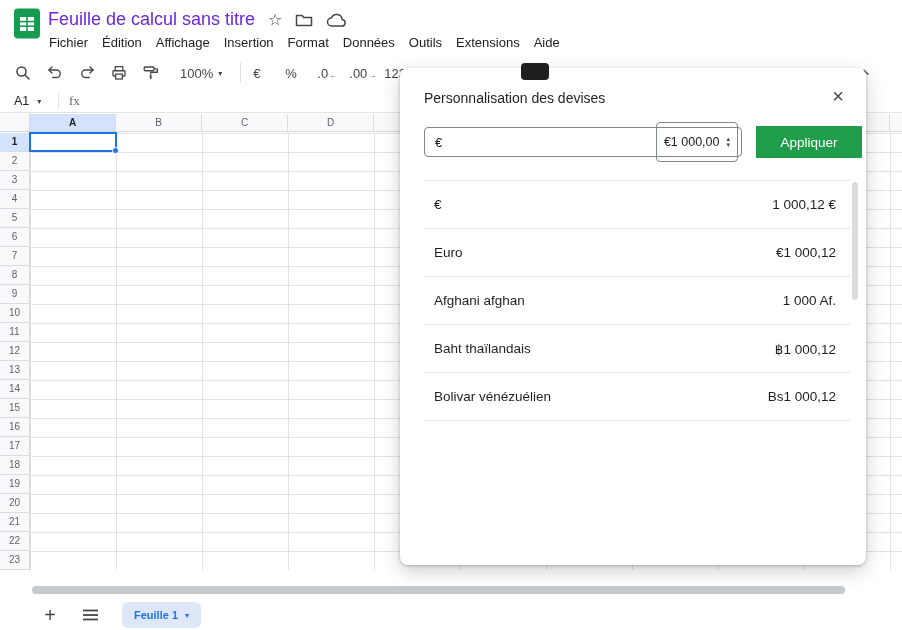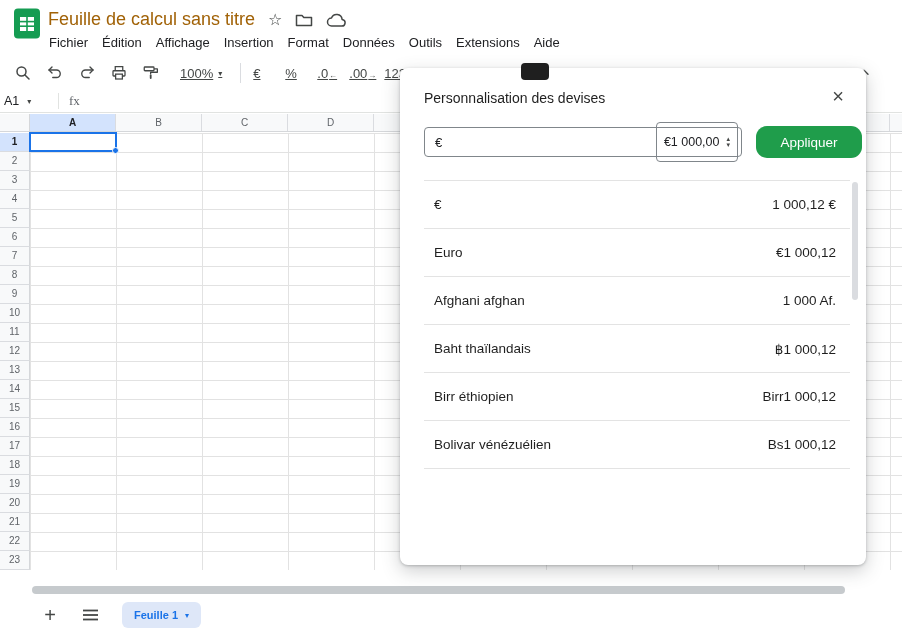--- a/index.html
+++ b/index.html
@@ -1,39 +1,39 @@
 <!DOCTYPE html>
 <html style="--accent: #1a73e8; --green: #1f9d4b; --logo-green: #159c52; --sel-bg: #d3e3fd;"><head>
 <meta charset="utf-8">
 <style>
   *{margin:0;padding:0;box-sizing:border-box;}
   html,body{width:902px;height:630px;}
   body{font-family:"Liberation Sans","DejaVu Sans",sans-serif;background:#fff;overflow:hidden;position:relative;color:#202124;}
 
   
   .logo{position:absolute;left:13px;top:8px;}
-  .doc-title{position:absolute;left:48px;top:9px;font-size:18px;color:#a16207;white-space:nowrap;}
+  .doc-title{position:absolute;left:48px;top:9px;font-size:18px;color:#6d28d9;white-space:nowrap;}
   .title-icons{position:absolute;left:268px;top:10px;display:flex;gap:13px;align-items:center;color:#444746;}
   .title-icons .glyph{font-size:16px;line-height:20px;}
   .menubar{position:absolute;left:42px;top:31px;display:flex;font-size:13px;color:#202124;}
   .menubar span{padding:4px 7px;border-radius:4px;white-space:nowrap;}
 
   
   .toolbar{position:absolute;left:14px;top:58px;right:8px;height:30px;display:flex;align-items:center;gap:8px;color:#444746;font-size:13px;}
-  .tb{min-width:24px;height:24px;display:flex;align-items:center;justify-content:flex-start;border-radius:4px;white-space:nowrap;text-decoration:underline;}
+  .tb{min-width:24px;height:24px;display:flex;align-items:center;justify-content:flex-start;border-radius:4px;white-space:nowrap;}
   .sep{width:1px;height:20px;background:#dadce0;margin:0 4px;}
   .zoombox{display:flex;align-items:center;gap:5px;padding:0 6px;}
   .caret{font-size:8px;color:#444746;}
   .mini{font-size:8px;align-self:flex-end;margin-left:1px;line-height:18px;}
   .spacer{flex:1;}
   .popup-frag{position:absolute;left:521px;top:63px;width:28px;height:17px;background:#1f1f1f;border-radius:4px;z-index:60;}
 
   
   .formula-bar{position:absolute;left:0;top:90px;width:902px;height:23px;border-bottom:1px solid #e1e3e1;display:flex;align-items:center;}
-  .name-box{width:58px;display:flex;align-items:center;gap:8px;padding-left:4px;font-size:12.5px;color:#202124;}
+  .name-box{width:58px;display:flex;align-items:center;gap:8px;padding-left:14px;font-size:12.5px;color:#202124;}
   .fb-sep{width:1px;height:16px;background:#e1e3e1;}
   .fx{color:#5f6368;font-size:13px;padding-left:10px;font-family:"Liberation Serif","DejaVu Serif",serif;}
 
   
   .corner{position:absolute;left:0;top:114px;width:30px;height:18px;background:#f8f9fa;border-right:1px solid #d5d7da;border-bottom:1px solid #d5d7da;}
   .col-headers{position:absolute;left:30px;top:114px;width:872px;height:18px;display:flex;overflow:hidden;border-bottom:1px solid #d5d7da;background:#f8f9fa;}
   .col-h{flex:0 0 86px;width:86px;height:18px;line-height:17px;text-align:center;font-size:10px;color:#5f6368;border-right:1px solid #dadce0;background:#f8f9fa;}
   .col-h.sel{background:var(--sel-bg);color:#202124;font-weight:bold;}
   .row-headers{position:absolute;left:0;top:133px;width:30px;height:437px;overflow:hidden;}
   .row-h{height:19px;line-height:18px;text-align:center;font-size:10px;color:#5f6368;border-bottom:1px solid #dadce0;border-right:1px solid #d5d7da;background:#f8f9fa;}
@@ -60,21 +60,21 @@
     box-shadow:0 1px 3px rgba(60,64,67,.3),0 6px 18px rgba(60,64,67,.25);overflow:hidden;}
   .dlg-title{position:absolute;left:24px;top:22px;font-size:14px;color:#1f1f1f;}
   .dlg-close{position:absolute;right:16px;top:16px;font-size:20px;color:#444746;width:24px;height:24px;display:flex;align-items:center;justify-content:center;}
   .dlg-inputrow{position:absolute;left:24px;right:4px;top:58px;display:flex;gap:14px;align-items:center;}
   .fmt-field{flex:1;height:30px;border:1px solid #80868b;border-radius:4px;display:flex;align-items:center;padding-left:10px;}
   .fmt-text{font-size:13px;color:#202124;flex:1;}
   .fmt-preview{height:40px;margin-right:3px;border:1px solid #80868b;border-radius:4px;display:flex;align-items:center;gap:7px;padding:0 7px;}
   .fmt-preview .val{font-size:12.5px;color:#202124;}
   .spin{display:flex;flex-direction:column;line-height:6px;font-size:7px;color:#444746;}
   .spin i{font-style:normal;}
-  .apply{width:106px;height:32px;border:none;border-radius:11px;background:var(--green);color:#fff;font-size:13.5px;font-weight:500;font-family:inherit;}
+  .apply{width:106px;height:32px;border:none;border-radius:0;background:var(--green);color:#fff;font-size:13.5px;font-weight:500;font-family:inherit;}
   .dlg-list{position:absolute;left:24px;right:16px;top:112px;bottom:0;overflow:hidden;border-top:1px solid #e3e3e3;}
   .cur-row{height:48px;display:flex;align-items:center;justify-content:space-between;border-bottom:1px solid #e3e3e3;padding:0 14px 0 10px;}
   .cur-name{font-size:13.5px;color:#1f1f1f;}
   .cur-sample{font-size:13.5px;color:#1f1f1f;text-align:left;}
   .dlg-scroll{position:absolute;right:8px;top:114px;width:6px;height:118px;background:#dadce0;border-radius:3px;}
 
   svg{display:block;}
 </style>
 </head>
 <body>
@@ -273,24 +273,20 @@
     <span class="cur-sample">1 000 Af.</span>
   </div>
 
 
   <div class="cur-row">
     <span class="cur-name">Baht thaïlandais</span>
     <span class="cur-sample">฿1 000,12</span>
   </div>
 
 
-  <div class="cur-row">
-    <span class="cur-name">Birr éthiopien</span>
-    <span class="cur-sample">Birr1 000,12</span>
-  </div>
 
   <div class="cur-row">
     <span class="cur-name">Bolivar vénézuélien</span>
     <span class="cur-sample">Bs1 000,12</span>
   </div>
 </div>
   <div class="dlg-scroll"></div>
 </div>
 
 </body></html>

